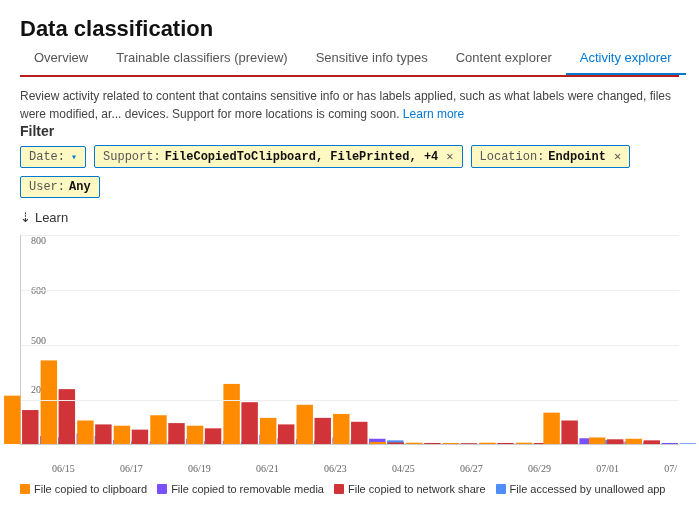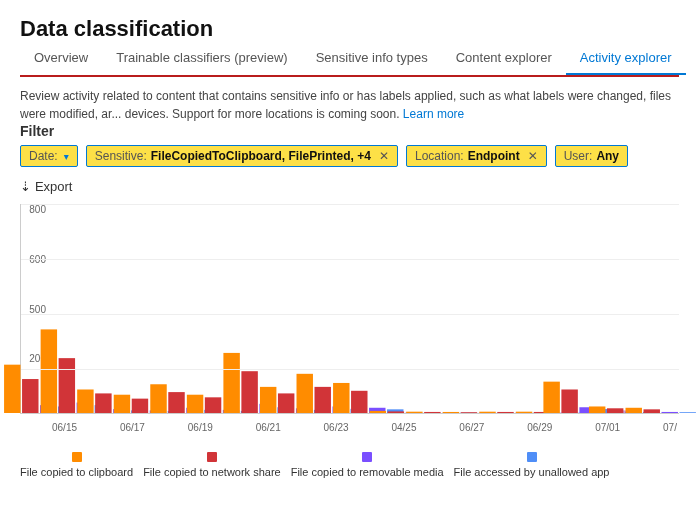--- a/index.html
+++ b/index.html
@@ -6,33 +6,33 @@
     body { font-family: 'Segoe UI', Arial, sans-serif; font-size: 13px; color: #333; background: #fff; width: 699px; overflow-x: hidden; }
     .page { padding: 16px 20px; }
     h1 { font-size: 22px; font-weight: 600; margin-bottom: 0; color: #111; }
     .tabs { display: flex; border-bottom: 2px solid #b91c1c; margin-bottom: 10px; gap: 0; align-items: flex-end; }
     .tab { padding: 8px 14px; font-size: 13px; cursor: pointer; color: #555; border-bottom: 2px solid transparent; white-space: nowrap; }
     .tab.active { color: #0078d4; border-bottom: 2px solid #0078d4; font-weight: 400; }
     .description { font-size: 12px; color: #444; line-height: 1.5; }
     .description a { color: #0078d4; text-decoration: none; }
     .filter-label { font-size: 14px; font-weight: 600; margin-bottom: 6px; }
     .filters { display: flex; gap: 8px; flex-wrap: wrap; margin-bottom: 12px; align-items: center; }
-    .filter-chip { display: flex; align-items: center; border: 1px solid #0078d4; border-radius: 2px; padding: 3px 8px; font-size: 12px; color: #333; background: #fde047; gap: 4px; }
+    .filter-chip { display: flex; align-items: center; border: 1px solid #0078d4; border-radius: 2px; padding: 3px 8px; font-size: 12px; color: #333; background: #fef9c3; gap: 4px; font-family: Liberation Mono, monospace; }
     .filter-chip .filter-key { color: #555; }
     .filter-chip .filter-val { font-weight: 600; color: #111; }
     .filter-chip .chip-arrow { color: #0078d4; font-size: 10px; margin-left: 2px; }
     .filter-chip .chip-x { color: #555; cursor: pointer; margin-left: 4px; font-size: 12px; }
     .export-btn { display: flex; align-items: center; gap: 4px; font-size: 13px; color: #333; cursor: pointer; margin-bottom: 10px; border: none; background: none; padding: 0; }
-    .chart-area { position: relative; width: 100%; height: 240px; }
+    .chart-area { position: relative; width: 100%; height: 240px; font-family: Liberation Serif, serif; }
     .y-axis { position: absolute; left: 0; top: 0; height: 210px; width: 30px; display: flex; flex-direction: column; justify-content: space-between; align-items: flex-end; padding-right: 4px; }
     .y-label { font-size: 10px; color: #666; }
-    .x-axis { display: flex; justify-content: space-between; margin-left: 30px; margin-top: 8px; padding: 0 2px; }
+    .x-axis { display: flex; justify-content: space-between; margin-left: 30px; margin-top: 18px; padding: 0 2px; }
     .x-label { font-size: 10px; color: #666; }
     .legend { display: flex; flex-wrap: wrap; gap: 10px; margin-top: 8px; font-size: 11px; }
-    .legend-item { display: flex; align-items: center; gap: 4px; flex-direction: column; }
+    .legend-item { display: flex; align-items: center; gap: 4px; }
     .legend-dot { width: 10px; height: 10px; border-radius: 1px; flex-shrink: 0; }
   </style>
 </head>
 <body>
 
 <div class="page">
   <h1>Data classification</h1>
 
   <div class="tabs">
     <div class="tab">Overview</div>
@@ -47,38 +47,38 @@
   </div>
 
   <div class="filter-label">Filter</div>
 
   <div class="filters">
     <div class="filter-chip">
       <span class="filter-key">Date:</span>
       <span class="chip-arrow">▾</span>
     </div>
     <div class="filter-chip">
-      <span class="filter-key">Sensitive:</span>
+      <span class="filter-key">Support:</span>
       <span class="filter-val">FileCopiedToClipboard, FilePrinted, +4</span>
       <span class="chip-x">✕</span>
     </div>
     <div class="filter-chip">
       <span class="filter-key">Location:</span>
       <span class="filter-val">Endpoint</span>
       <span class="chip-x">✕</span>
     </div>
     <div class="filter-chip">
       <span class="filter-key">User:</span>
       <span class="filter-val">Any</span>
     </div>
   </div>
 
   <button class="export-btn">
     <span>⇣</span>
-    <span>Export</span>
+    <span>Learn</span>
   </button>
 
   <div class="chart-area">
     <div style="display:flex; height:210px;">
       <div class="y-axis">
         <span class="y-label">800</span>
         <span class="y-label">600</span>
         <span class="y-label">500</span>
         <span class="y-label">200</span>
         <span class="y-label">0</span>
@@ -180,26 +180,26 @@
       <span class="x-label">07/</span>
     </div>
   </div>
 
   <div class="legend">
     <div class="legend-item">
       <div class="legend-dot" style="background:#ff8c00;"></div>
       <span>File copied to clipboard</span>
     </div>
     <div class="legend-item">
+      <div class="legend-dot" style="background:#7a4fff;"></div>
+      <span>File copied to removable media</span>
+    </div>
+    <div class="legend-item">
       <div class="legend-dot" style="background:#d13438;"></div>
       <span>File copied to network share</span>
     </div>
     <div class="legend-item">
-      <div class="legend-dot" style="background:#7a4fff;"></div>
-      <span>File copied to removable media</span>
-    </div>
-    <div class="legend-item">
       <div class="legend-dot" style="background:#4f8ef7;"></div>
       <span>File accessed by unallowed app</span>
     </div>
 
   </div>
 </div>
 
 </body></html>

